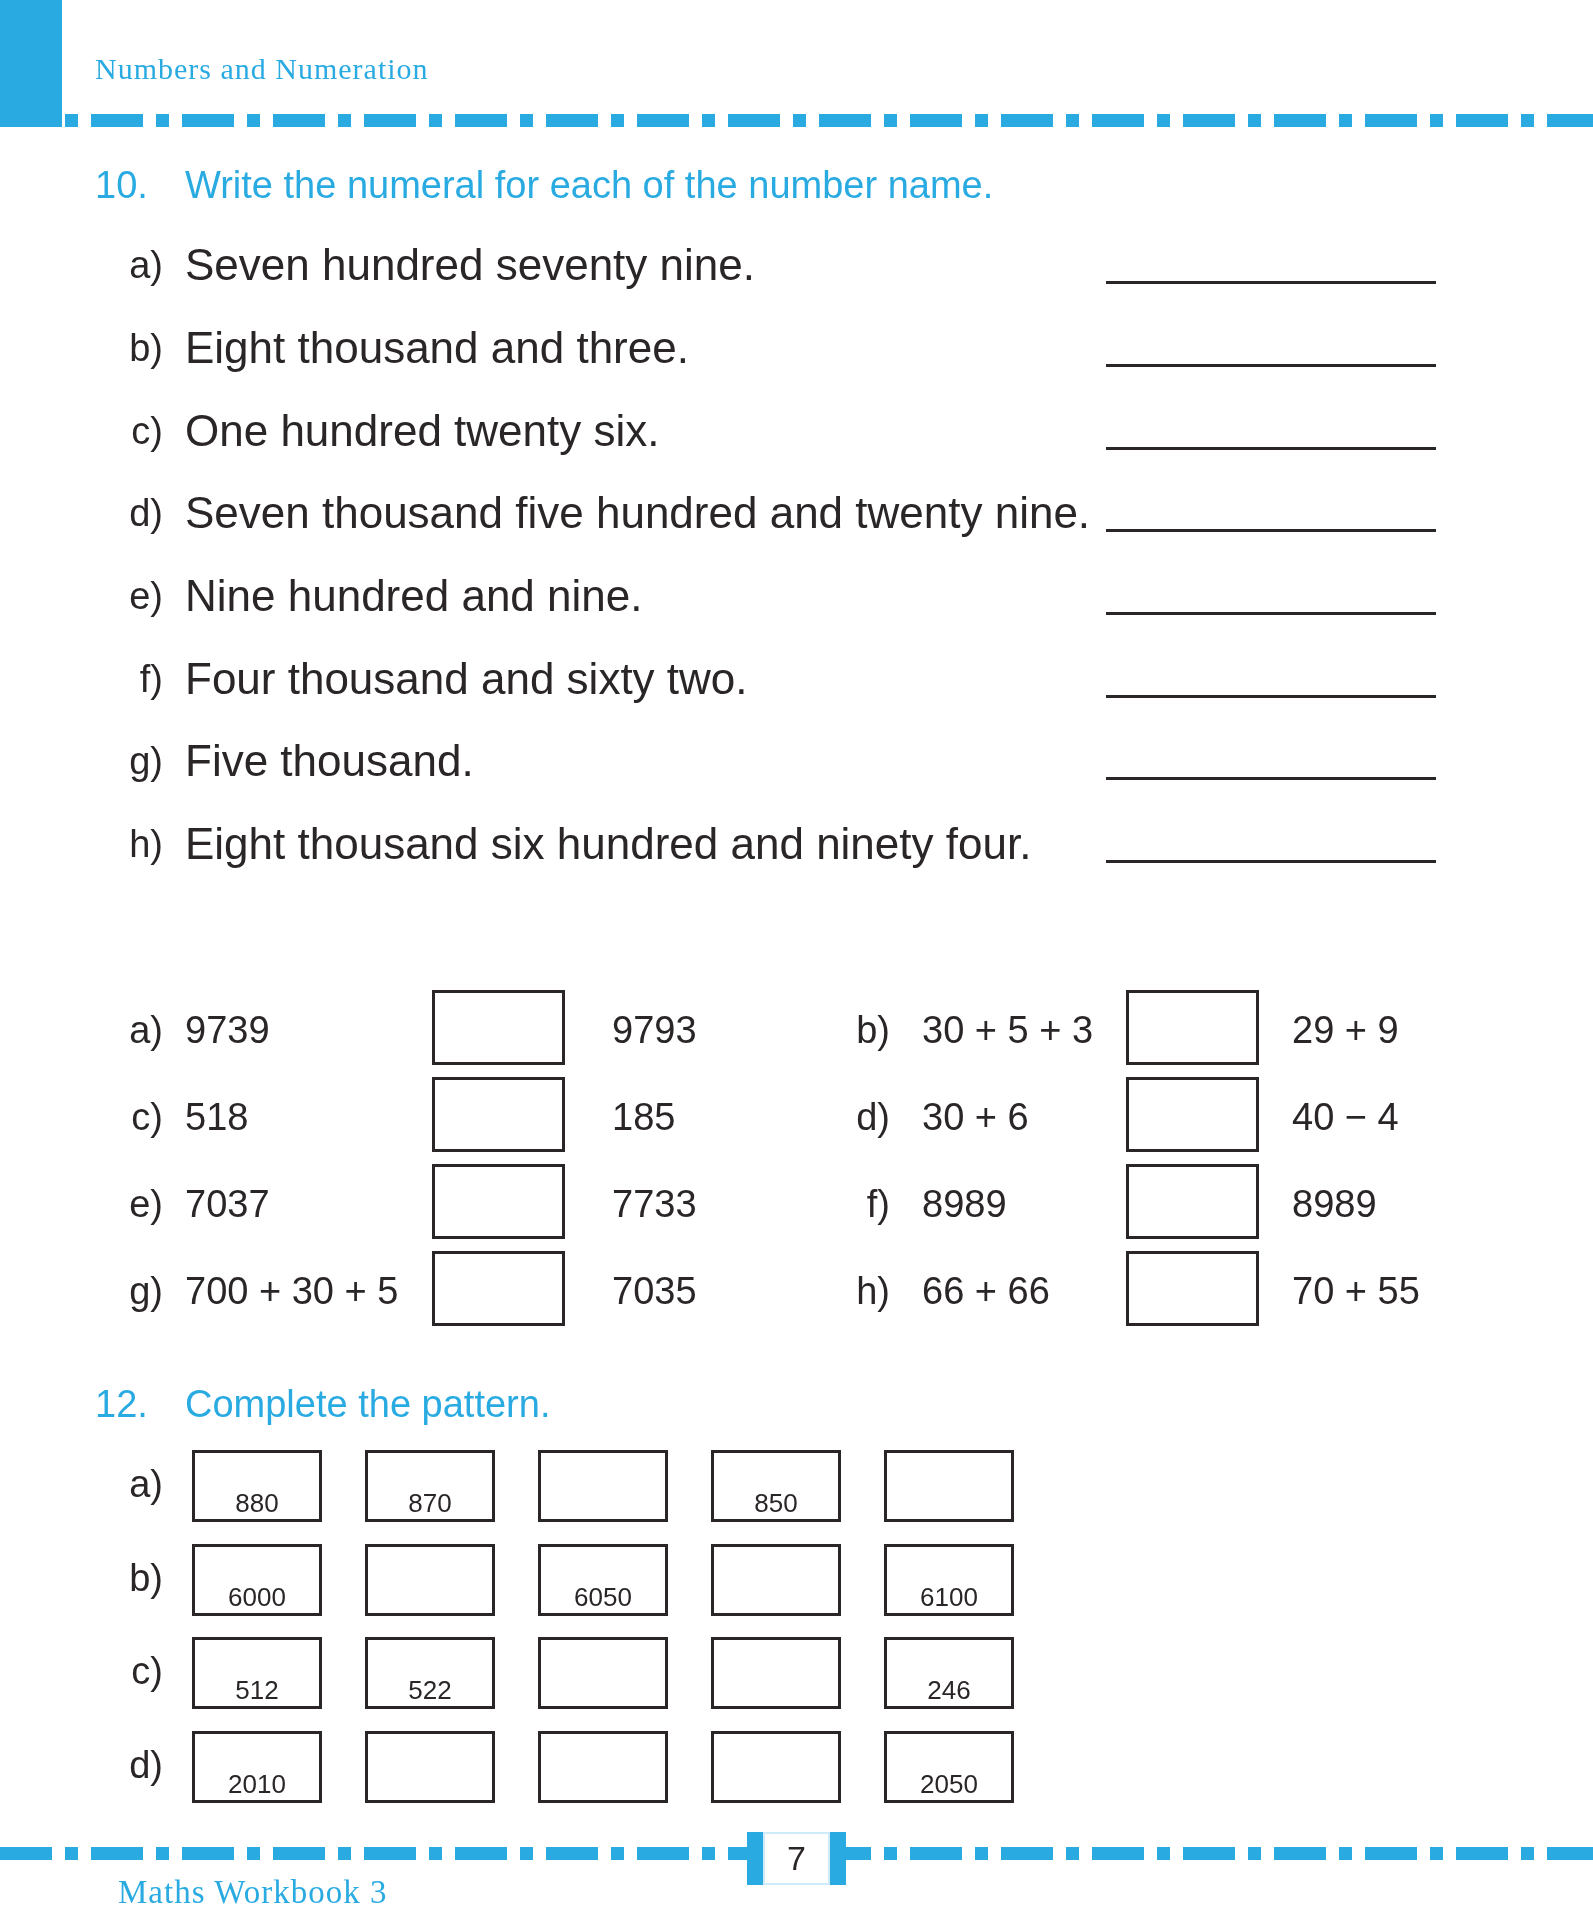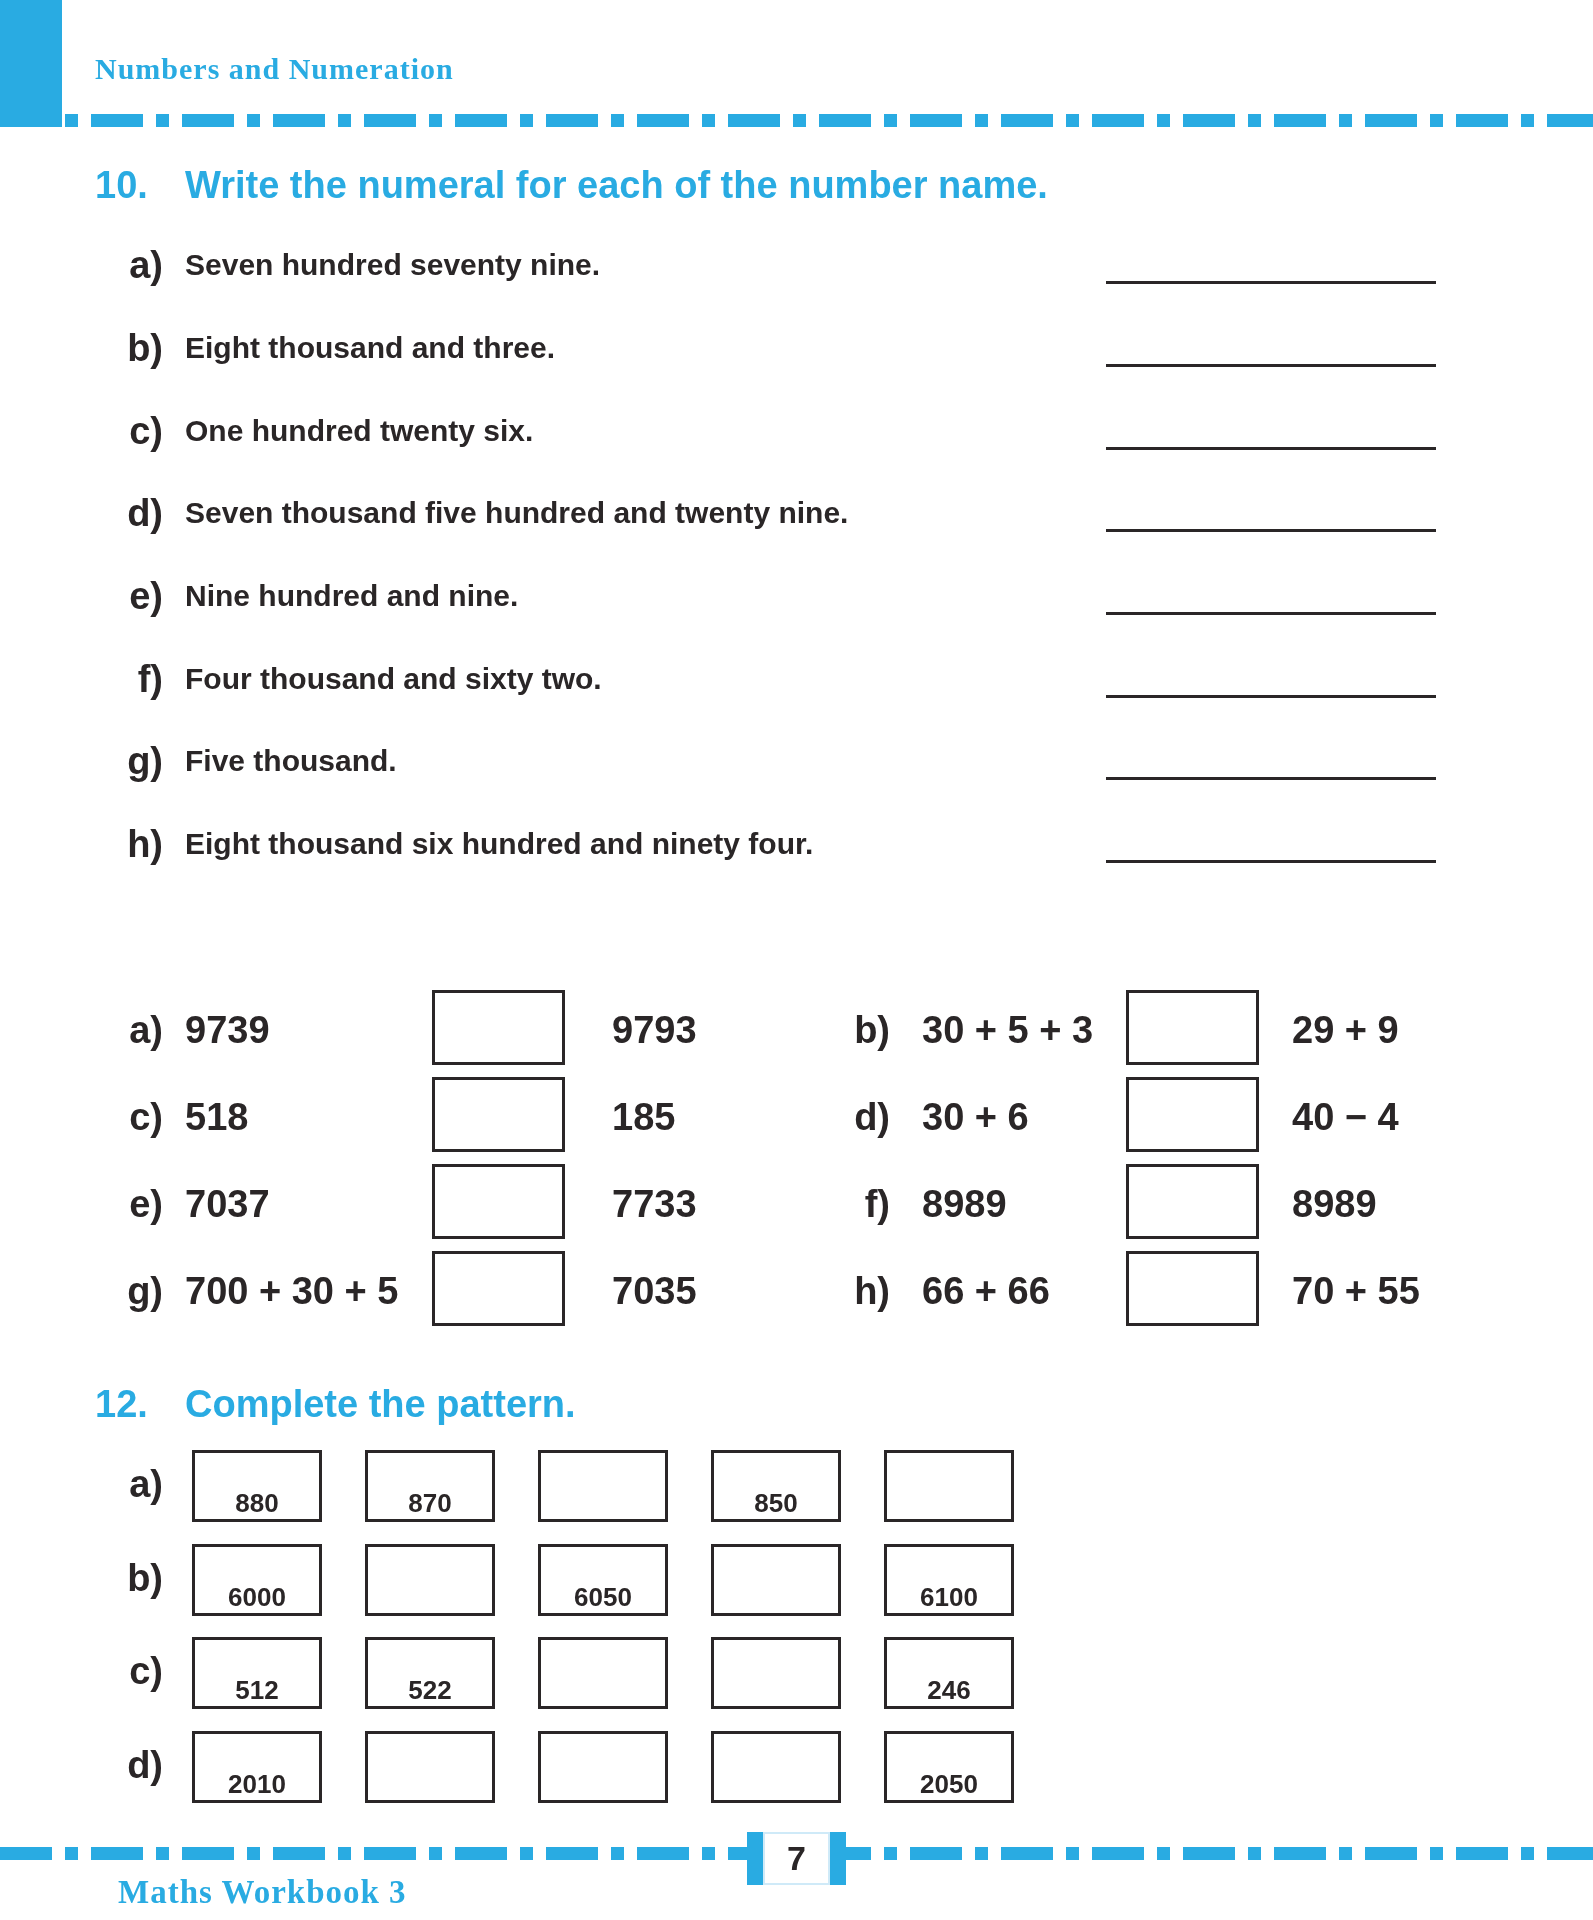--- a/index.html
+++ b/index.html
@@ -1,36 +1,36 @@
 <!DOCTYPE html>
 <html><head>
 <meta charset="utf-8">
 <style>
   * { margin:0; padding:0; box-sizing:border-box; }
   html,body { background:#ffffff; }
   body { font-family:"Liberation Sans", sans-serif; color:#2a2627; }
-  .page { position:relative; width:1593px; height:1920px; background:#fff; overflow:hidden;font-weight:bold; }
+  .page { position:relative; width:1593px; height:1920px; background:#fff; overflow:hidden; }
 
   
   .corner-accent { position:absolute; left:0; top:0; width:62px; height:127px; background:#29abe2; z-index:3; }
   .chapter-title { position:absolute; left:95px; top:52px; font-family:"Liberation Serif","DejaVu Serif",serif;
                    font-size:30px; letter-spacing:1px; color:#29abe2; z-index:3; }
   .divider { position:absolute; left:0; width:100%; height:13px; z-index:1;
              background:repeating-linear-gradient(to right,#29abe2 0 52px,transparent 52px 65px,#29abe2 65px 78px,transparent 78px 91px); }
   .divider.top { top:114px; }
   .divider.bottom { top:1847px; }
 
   
   .q-head { position:absolute; left:0; width:100%; height:46px; }
   .q-num   { position:absolute; left:95px;  font-size:38px; color:#29abe2; line-height:44px; }
   .q-title { position:absolute; left:185px; font-size:38px; color:#29abe2; line-height:44px; }
 
   
   .ltr { position:absolute; left:103px; width:60px; text-align:right; font-size:38px; line-height:44px; }
-  .txt { position:absolute; left:185px; font-size:30px; line-height:44px; }
+  .txt { position:absolute; left:185px; font-size:44px; line-height:44px; }
 
   
   .q10-row { position:absolute; left:0; width:100%; height:44px; }
   .ans-line { position:absolute; left:1106px; width:330px; height:0; top:38px; border-bottom:3px solid #2a2627; }
 
   
   .q11-row { position:absolute; left:0; width:100%; height:44px; }
   .cmp-box { position:absolute; top:-18px; width:133px; height:75px; border:3px solid #2a2627; background:#fff; }
   .q11-left  .expr { position:absolute; left:185px;  font-size:38px; line-height:44px; }
   .q11-left  .cmp-box { left:432px; }

